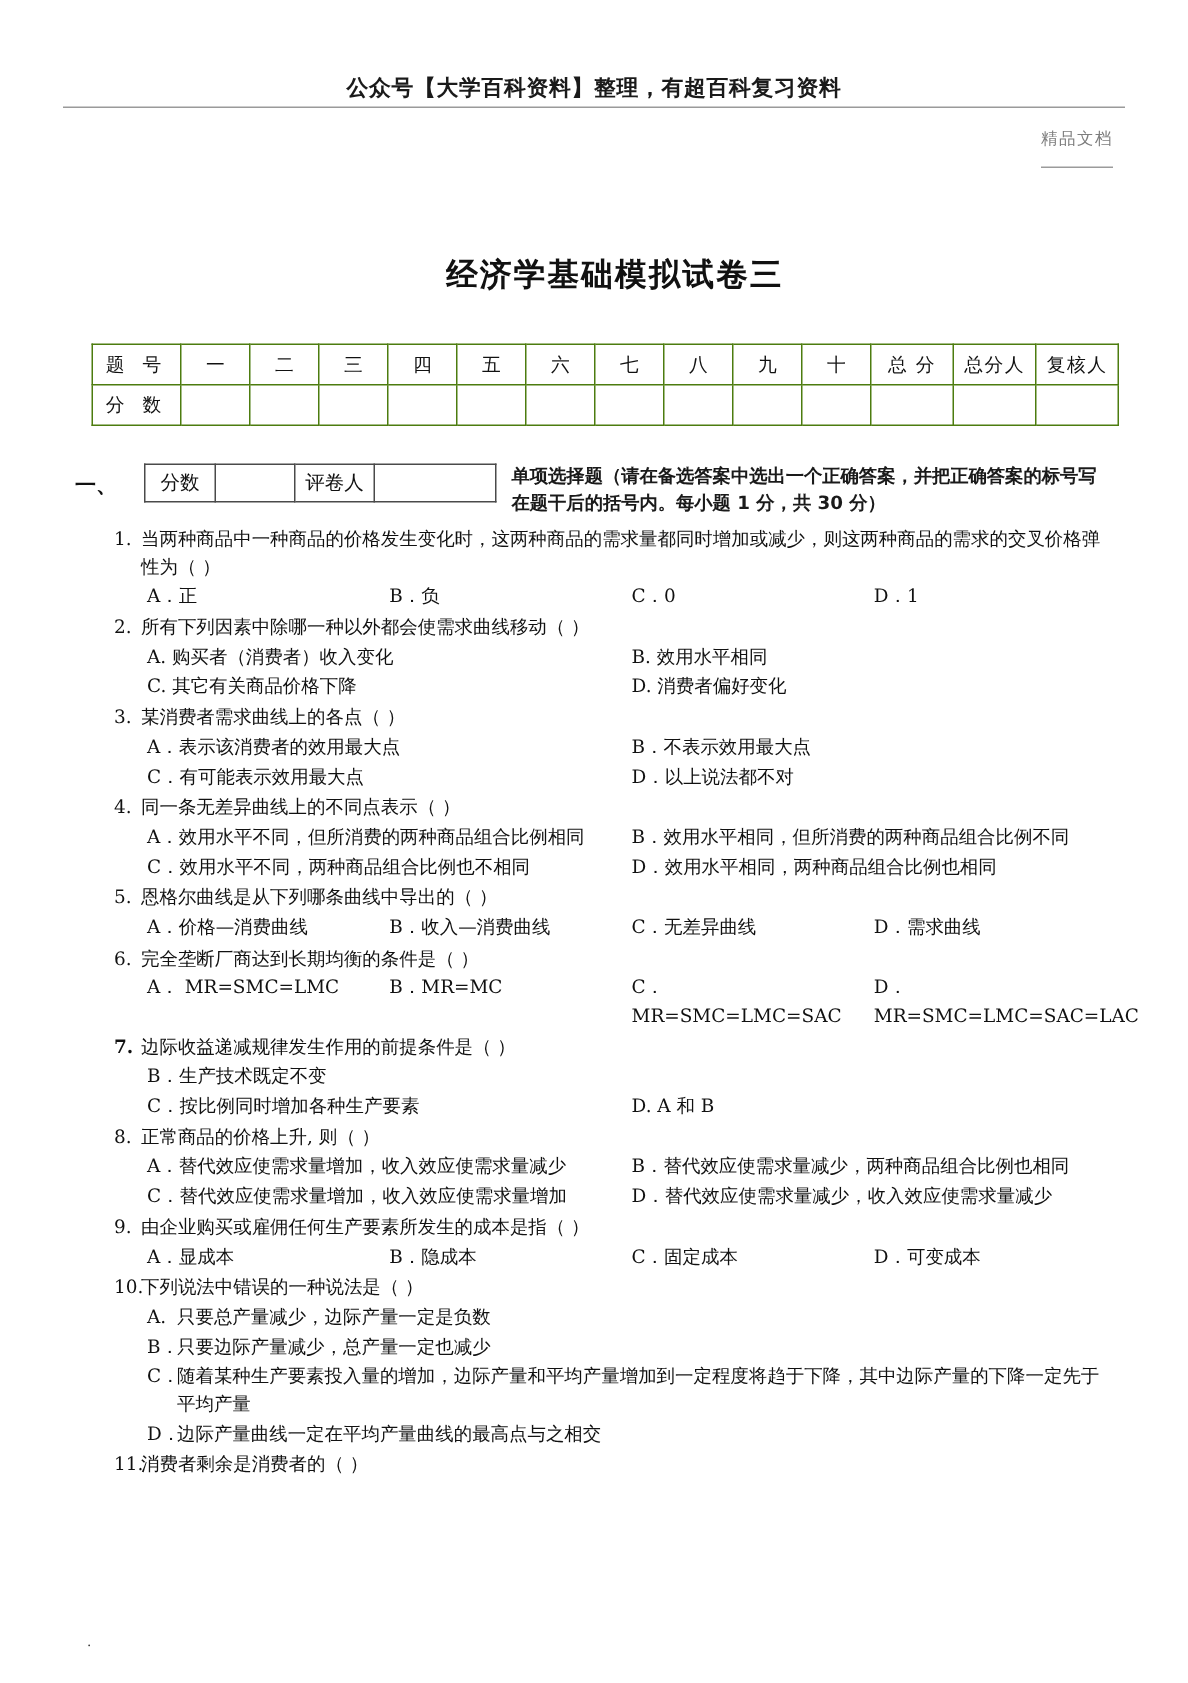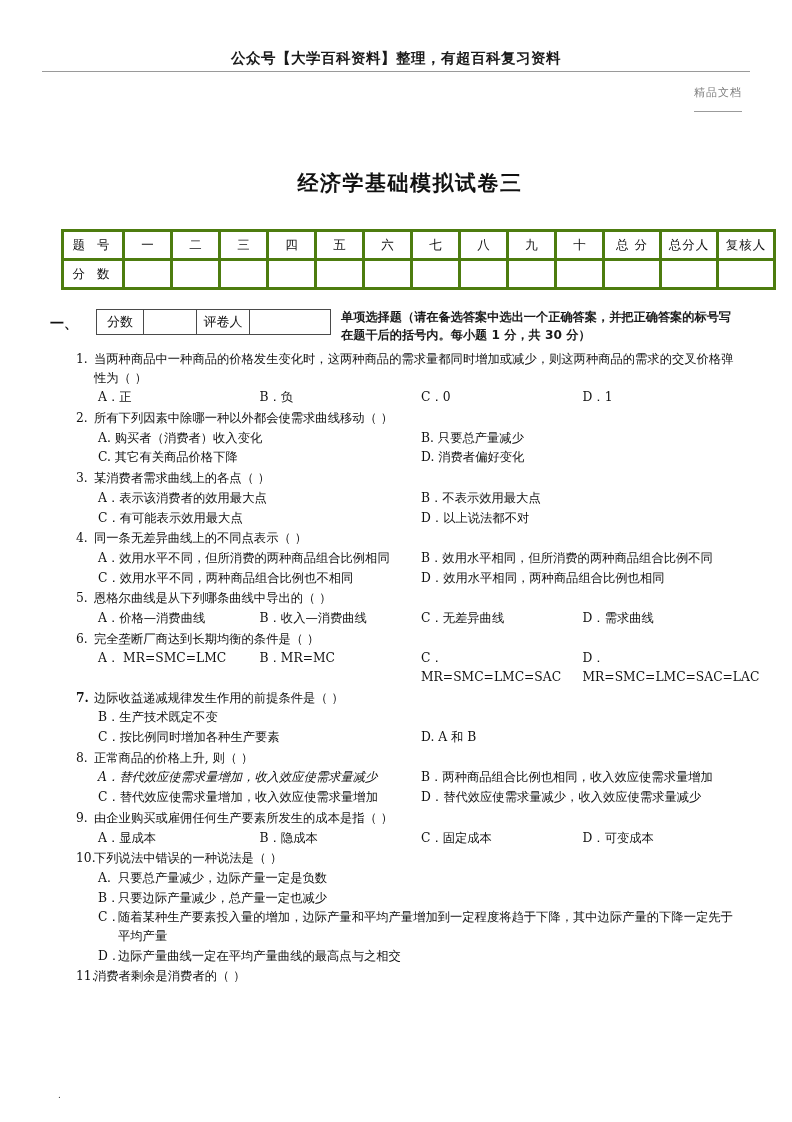--- a/index.html
+++ b/index.html
@@ -74,21 +74,21 @@
   
   .score-table {
     position: absolute;
     top: 192px;
     left: 61px;
     width: 679px;
     border-collapse: collapse;
     table-layout: fixed;
   }
   .score-table td {
-    border: 3px solid #4d7c0f;
+    border: 1px solid #4d7c0f;
     height: 26px;
     text-align: center;
     vertical-align: middle;
     font-size: 12.5px;
     font-family: "DejaVu Serif", "Liberation Serif", serif;
     letter-spacing: 2px;
     padding: 0;
   }
   .score-table .lbl {
     width: 58px;
@@ -265,21 +265,21 @@
           <div class="opt">A．正</div>
           <div class="opt">B．负</div>
           <div class="opt">C．0</div>
           <div class="opt">D．1</div>
         </div>
       </div>
       <div class="q">
         <div class="q-stem"><span class="q-no">2.</span><span>所有下列因素中除哪一种以外都会使需求曲线移动（        ）</span></div>
         <div class="opts cols2">
           <div class="opt">A. 购买者（消费者）收入变化</div>
-          <div class="opt">B. 只要总产量减少</div>
+          <div class="opt">B. 效用水平相同</div>
         </div>
         <div class="opts cols2">
           <div class="opt">C. 其它有关商品价格下降</div>
           <div class="opt">D. 消费者偏好变化</div>
         </div>
       </div>
       <div class="q">
         <div class="q-stem"><span class="q-no">3.</span><span>某消费者需求曲线上的各点（        ）</span></div>
         <div class="opts cols2">
           <div class="opt">A．表示该消费者的效用最大点</div>
@@ -325,22 +325,22 @@
           <div class="opt">B．生产技术既定不变</div>
         </div>
         <div class="opts cols2">
           <div class="opt">C．按比例同时增加各种生产要素</div>
           <div class="opt">D. A 和 B</div>
         </div>
       </div>
       <div class="q">
         <div class="q-stem"><span class="q-no">8.</span><span>正常商品的价格上升, 则（        ）</span></div>
         <div class="opts tight">
-          <div class="opt" style="width: 50%; box-sizing: border-box; font-style: italic;">A．替代效应使需求量增加，收入效应使需求量减少</div>
-          <div class="opt" style="width: 50%; box-sizing: border-box;">B．两种商品组合比例也相同，收入效应使需求量增加</div>
+          <div class="opt" style="width: 50%; box-sizing: border-box;">A．替代效应使需求量增加，收入效应使需求量减少</div>
+          <div class="opt" style="width: 50%; box-sizing: border-box;">B．替代效应使需求量减少，两种商品组合比例也相同</div>
         </div>
         <div class="opts tight">
           <div class="opt" style="width: 50%; box-sizing: border-box;">C．替代效应使需求量增加，收入效应使需求量增加</div>
           <div class="opt" style="width: 50%; box-sizing: border-box;">D．替代效应使需求量减少，收入效应使需求量减少</div>
         </div>
       </div>
       <div class="q">
         <div class="q-stem"><span class="q-no">9.</span><span>由企业购买或雇佣任何生产要素所发生的成本是指（        ）</span></div>
         <div class="opts cols4">
           <div class="opt">A．显成本</div>

